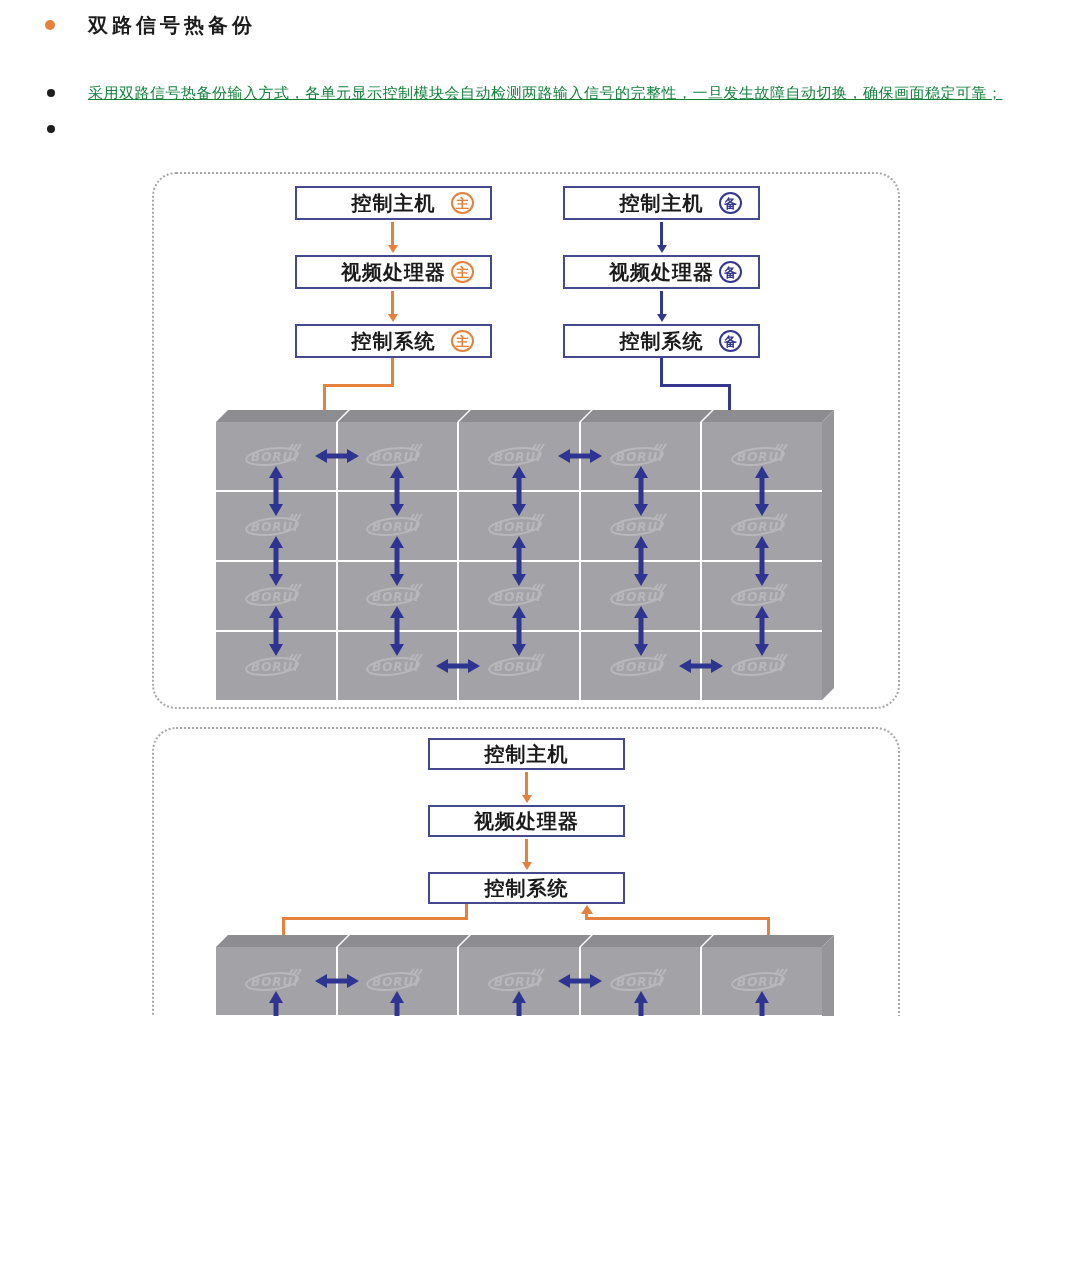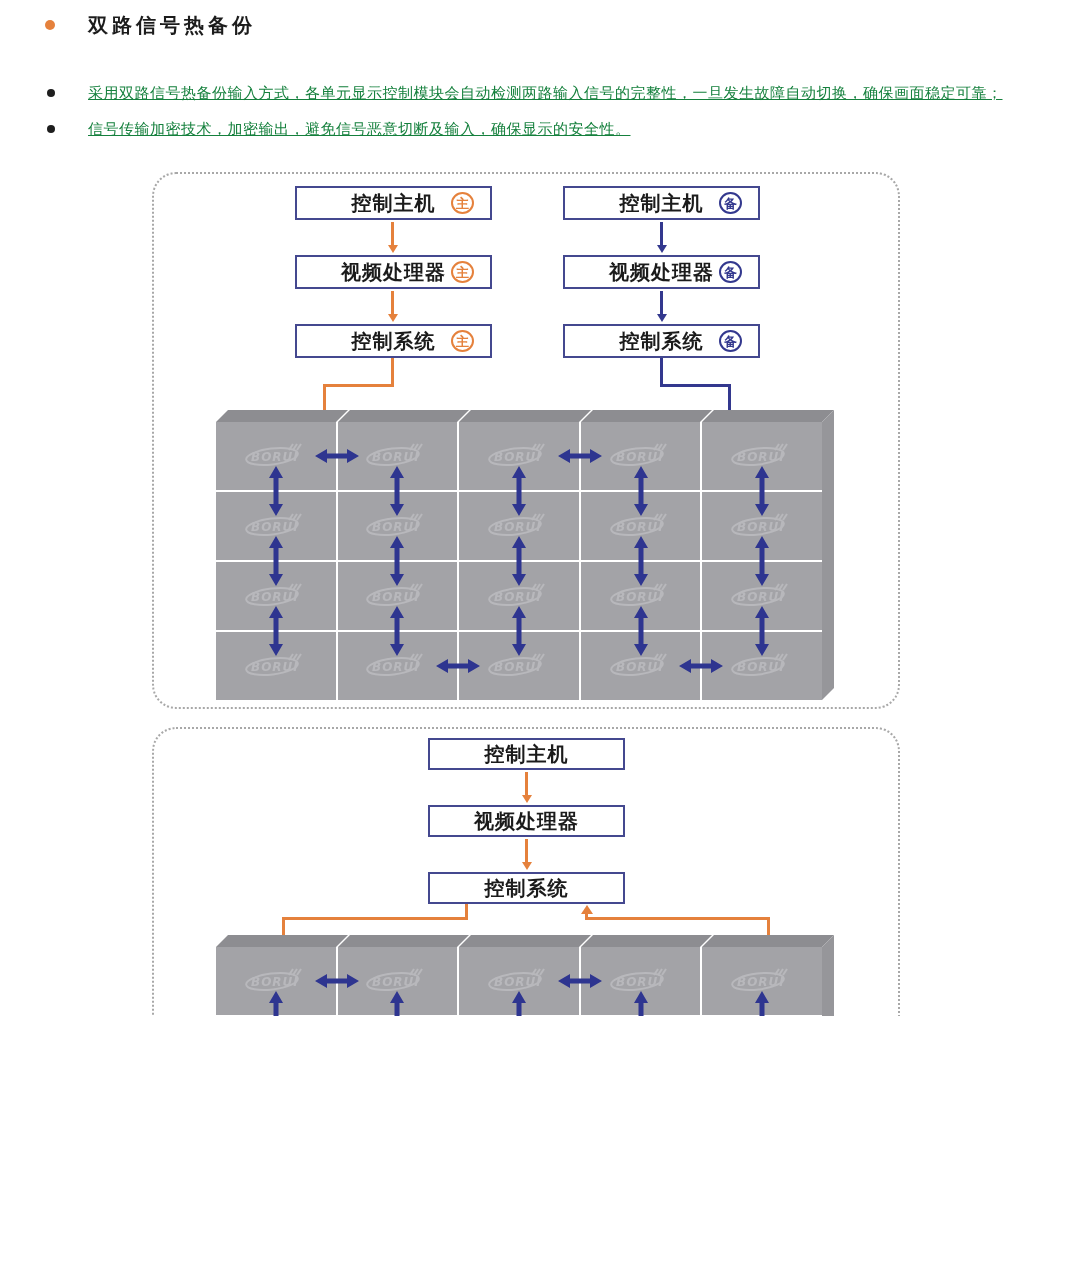--- a/index.html
+++ b/index.html
@@ -47,21 +47,20 @@
 
 <div id="page">
 
   <div class="dot" style="left:45px;top:20px;width:10px;height:10px;background:var(--orange);"></div>
   <div class="title" style="left:88px;top:12px;">双路信号热备份</div>
 
   <div class="dot" style="left:47px;top:89px;width:8px;height:8px;background:#1e1e1e;"></div>
   <div class="body-line" style="left:88px;top:84px;">采用双路信号热备份输入方式，各单元显示控制模块会自动检测两路输入信号的完整性，一旦发生故障自动切换，确保画面稳定可靠；</div>
 
   <div class="dot" style="left:47px;top:125px;width:8px;height:8px;background:#1e1e1e;"></div>
-  <div class="body-line" style="left:88px;top:120px;">信号传输加密技术，加密输出，避免信号恶意切断及输入，确保显示的安全性。</div>
 
   <div class="frame" style="left:152px;top:172px;width:748px;height:537px;"></div>
 
   <div class="cbox" style="left:295px;top:186px;width:197px;height:34px;">
     <span class="lbl">控制主机</span>
     <span class="badge orange">主</span>
   </div>
   <div class="cbox" style="left:295px;top:255px;width:197px;height:34px;">
     <span class="lbl">视频处理器</span>
     <span class="badge orange">主</span>

